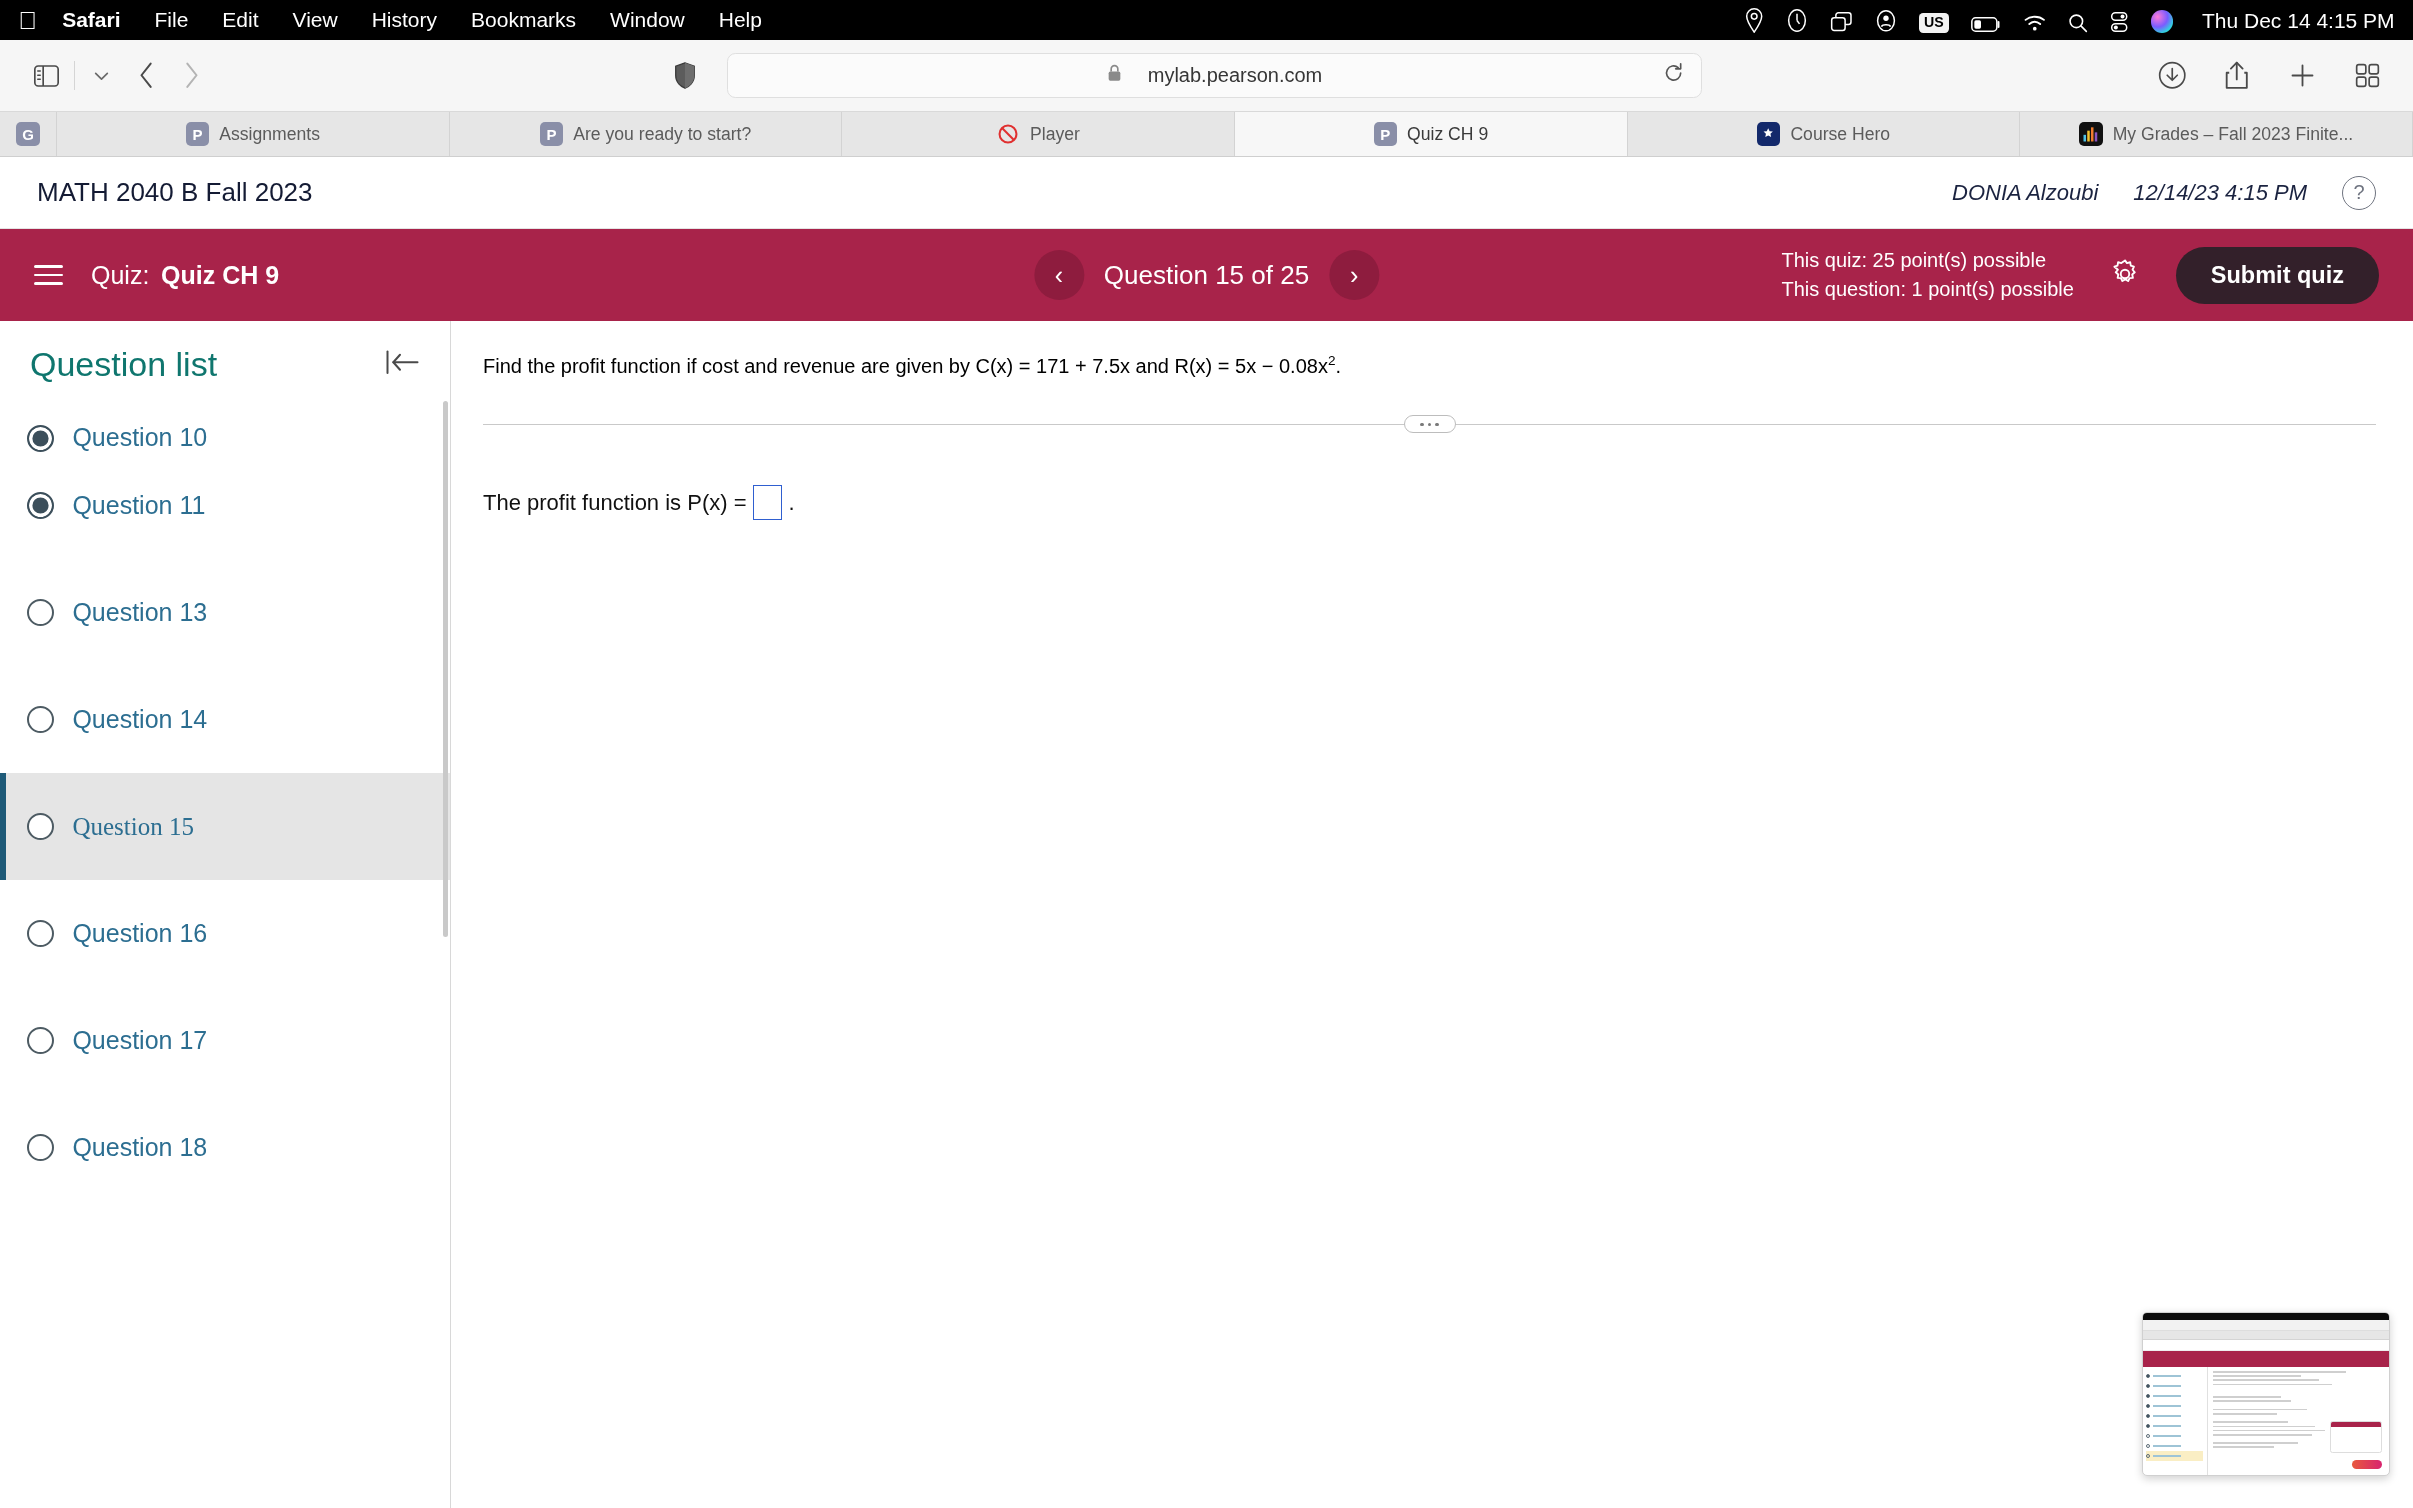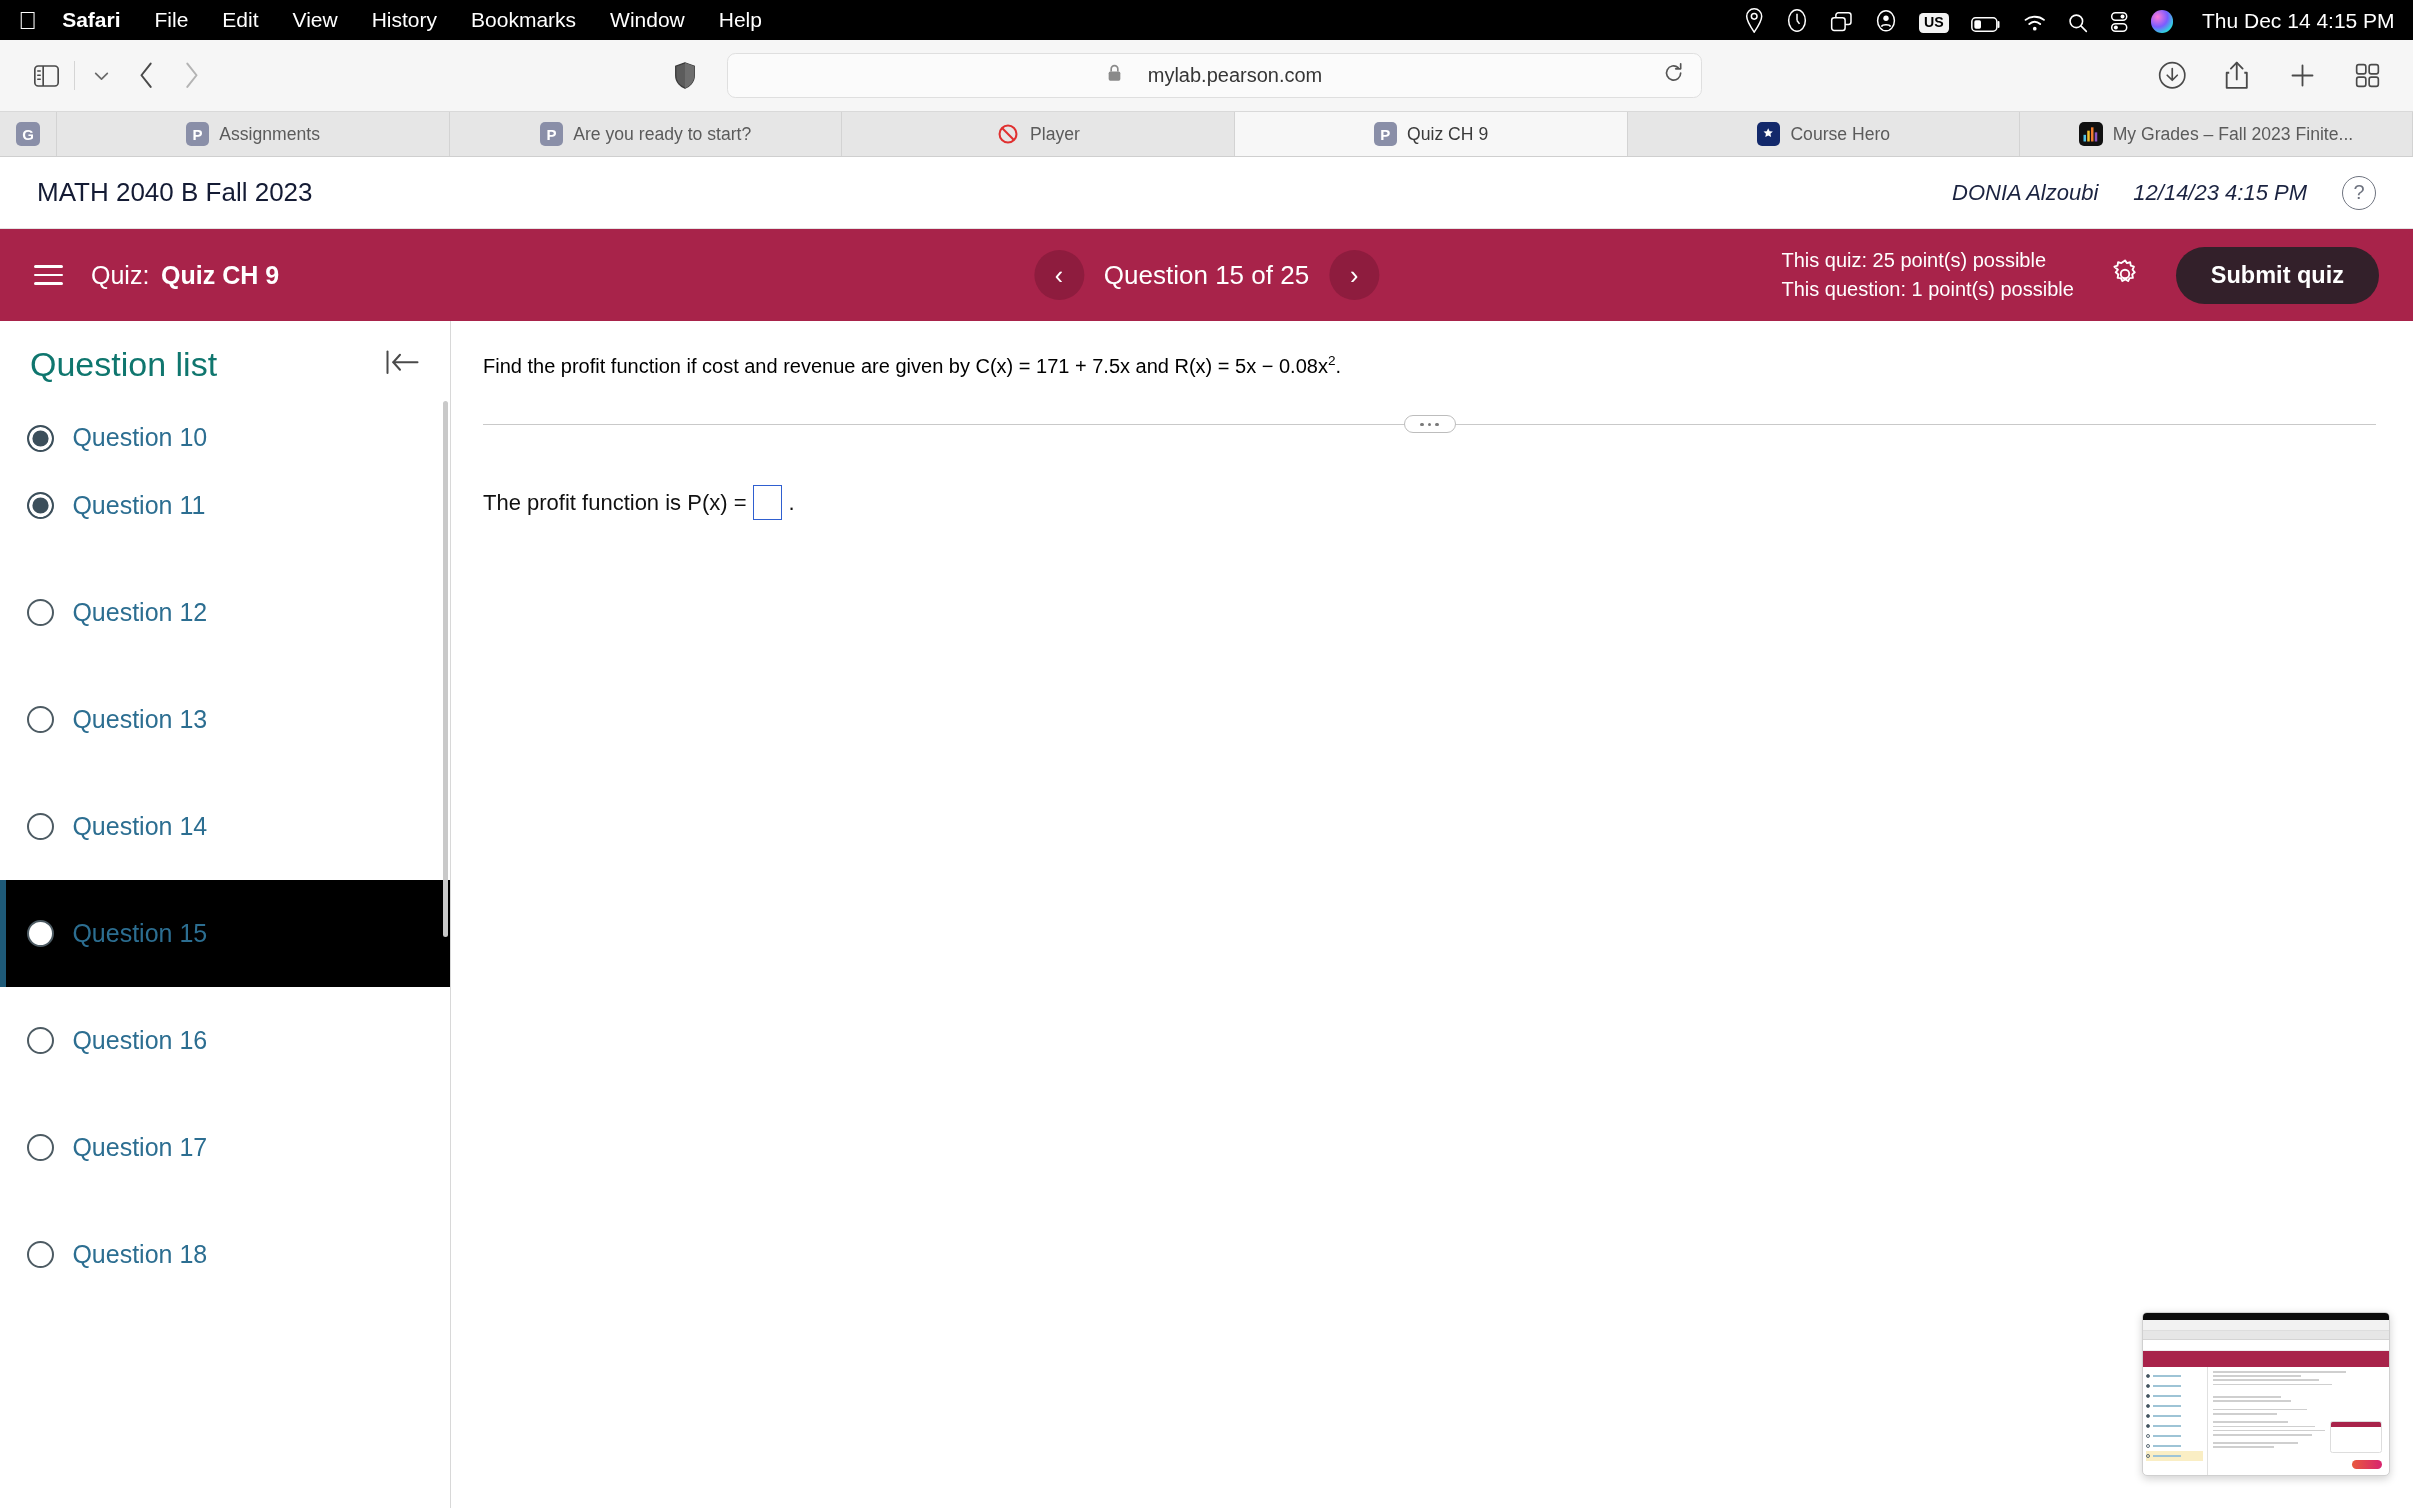--- a/index.html
+++ b/index.html
@@ -127,21 +127,21 @@
     border-right: 0.8px solid #d8d8d8; position: relative; overflow: hidden;
   }
   .sb-head { display: flex; align-items: center; padding: 23.5px 30px 11.7px 30px; }
   .sb-title { font-size: 34px; color: #0f766e; font-weight: normal; }
   .collapse-btn { margin-left: auto; color: #4a4a4a; }
   .qlist { position: relative; }
   .qitem {
     display: flex; align-items: center; gap: 18.4px;
     height: 107px; padding-left: 27px; position: relative;
   }
-  .qitem.current { background: #000000; }
+  .qitem.current { background: #e5e5e5; font-family: Liberation Serif, serif; }
   .qitem.current::before {
     content: ""; position: absolute; left: 0; top: 0; bottom: 0;
     width: 5.9px; background: #1e5a78;
   }
   .qitem.clipped { height: 57px; align-items: flex-end; }
   .radio {
     width: 27px; height: 27px; border-radius: 50%;
     border: 2.5px solid #4d5b63; flex: 0 0 auto; background: #fff;
   }
   .radio.filled { background: #3c4f5b; box-shadow: inset 0 0 0 3.4px #fff; border-color: #3c4f5b; }
@@ -463,24 +463,20 @@
       </span>
     </div>
     <div class="qlist">
       <div class="qitem clipped">
         <span class="radio filled"></span>
         <span class="lbl">Question 10</span>
       </div>
       <div class="qitem">
         <span class="radio filled"></span>
         <span class="lbl">Question 11</span>
-      </div>
-      <div class="qitem">
-        <span class="radio"></span>
-        <span class="lbl">Question 12</span>
       </div>
       <div class="qitem">
         <span class="radio"></span>
         <span class="lbl">Question 13</span>
       </div>
       <div class="qitem">
         <span class="radio"></span>
         <span class="lbl">Question 14</span>
       </div>
       <div class="qitem current">

